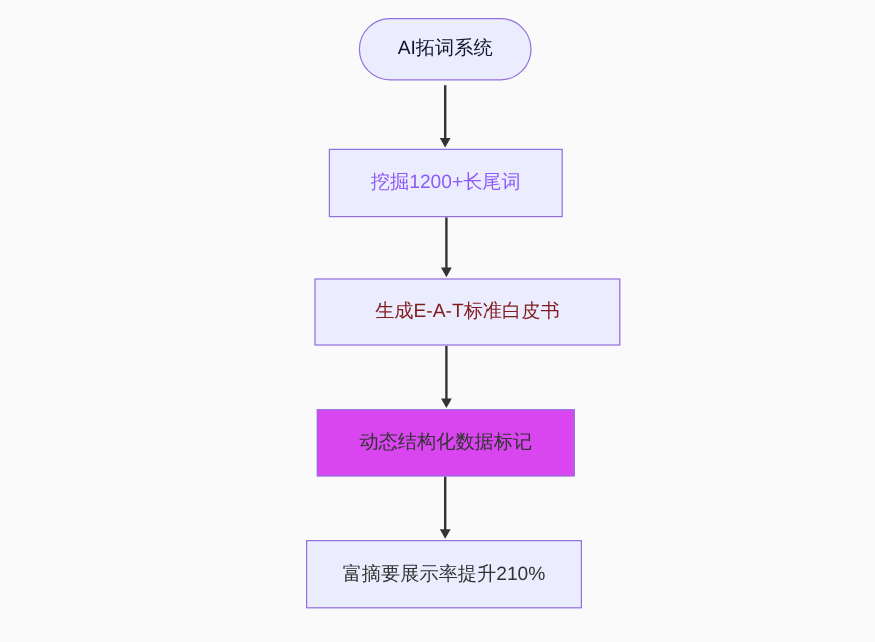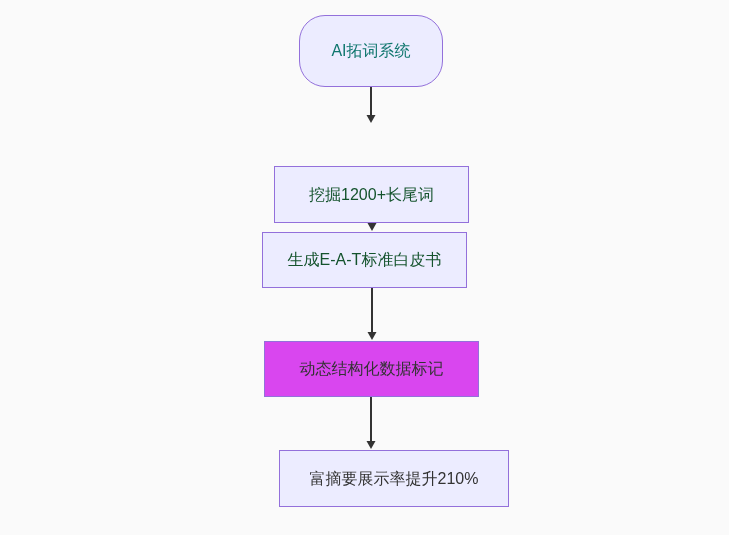--- a/index.html
+++ b/index.html
@@ -45,29 +45,29 @@
       <line x1="371" y1="71" x2="371" y2="117" stroke="#333333" stroke-width="2"></line>
       <polygon points="371,123 366.5,115 375.5,115" fill="#333333"></polygon>
       <line x1="372" y1="181" x2="372" y2="225" stroke="#333333" stroke-width="2"></line>
       <polygon points="372,231 367.5,223 376.5,223" fill="#333333"></polygon>
       <line x1="372" y1="288" x2="372" y2="334" stroke="#333333" stroke-width="2"></line>
       <polygon points="372,340 367.5,332 376.5,332" fill="#333333"></polygon>
       <line x1="371" y1="397" x2="371" y2="443" stroke="#333333" stroke-width="2"></line>
       <polygon points="371,449 366.5,441 375.5,441" fill="#333333"></polygon>
     </svg>
   <div id="nodes-layer">
-      <div class="flow-node" style="left: 299px; top: 15px; width: 144px; height: 72px; background: rgb(236, 236, 255); border-color: rgb(147, 112, 219); color: #0f766e; border-radius: 26px;">
+      <div class="flow-node" style="left: 299px; top: 15px; width: 144px; height: 52px; background: rgb(236, 236, 255); border-color: rgb(147, 112, 219); color: #0f172a; border-radius: 26px;">
         <span class="label">AI拓词系统</span>
       </div>
-      <div class="flow-node" style="left: 274px; top: 124px; width: 195px; height: 57px; background: rgb(236, 236, 255); border-color: rgb(147, 112, 219); color: #14532d; margin-top: 42px;">
+      <div class="flow-node" style="left: 274px; top: 124px; width: 195px; height: 57px; background: rgb(236, 236, 255); border-color: rgb(147, 112, 219); color: #8b5cf6;">
         <span class="label">挖掘1200+长尾词</span>
       </div>
-      <div class="flow-node" style="left: 262px; top: 232px; width: 205px; height: 56px; background: rgb(236, 236, 255); border-color: rgb(147, 112, 219); color: #14532d;">
+      <div class="flow-node" style="left: 262px; top: 232px; width: 255px; height: 56px; background: rgb(236, 236, 255); border-color: rgb(147, 112, 219); color: #7f1d1d;">
         <span class="label">生成E-A-T标准白皮书</span>
       </div>
       <div class="flow-node" style="left: 264px; top: 341px; width: 215px; height: 56px; background: #d946ef; border-color: rgb(147, 112, 219); color: rgb(51, 51, 51);">
         <span class="label">动态结构化数据标记</span>
       </div>
-      <div class="flow-node" style="left: 255px; top: 450px; width: 230px; height: 57px; background: rgb(236, 236, 255); border-color: rgb(147, 112, 219); color: rgb(51, 51, 51); margin-left: 24px;">
+      <div class="flow-node" style="left: 255px; top: 450px; width: 230px; height: 57px; background: rgb(236, 236, 255); border-color: rgb(147, 112, 219); color: rgb(51, 51, 51);">
         <span class="label">富摘要展示率提升210%</span>
       </div>
     </div>
 </div>
 
 </body></html>

